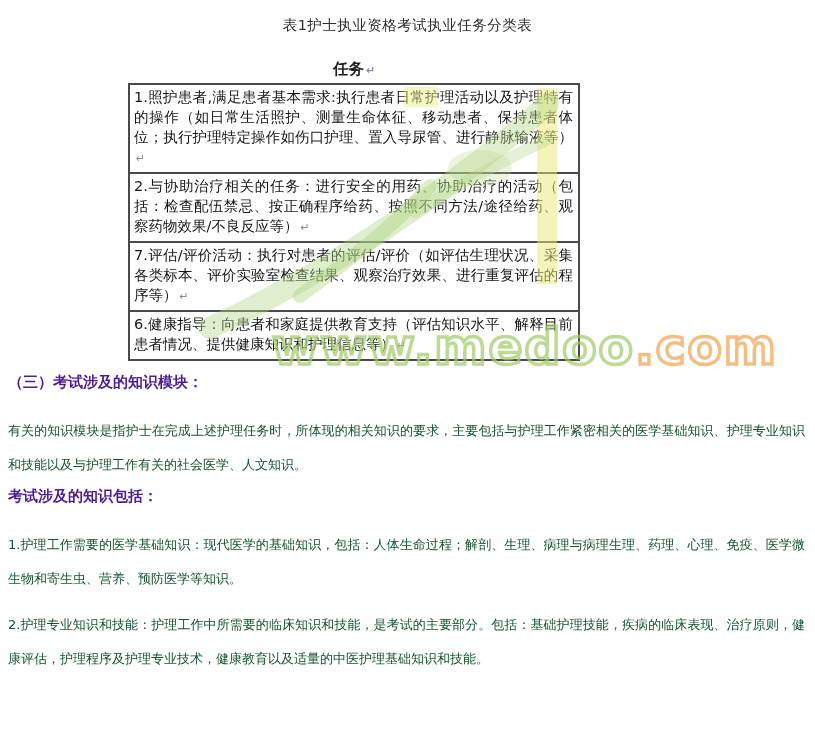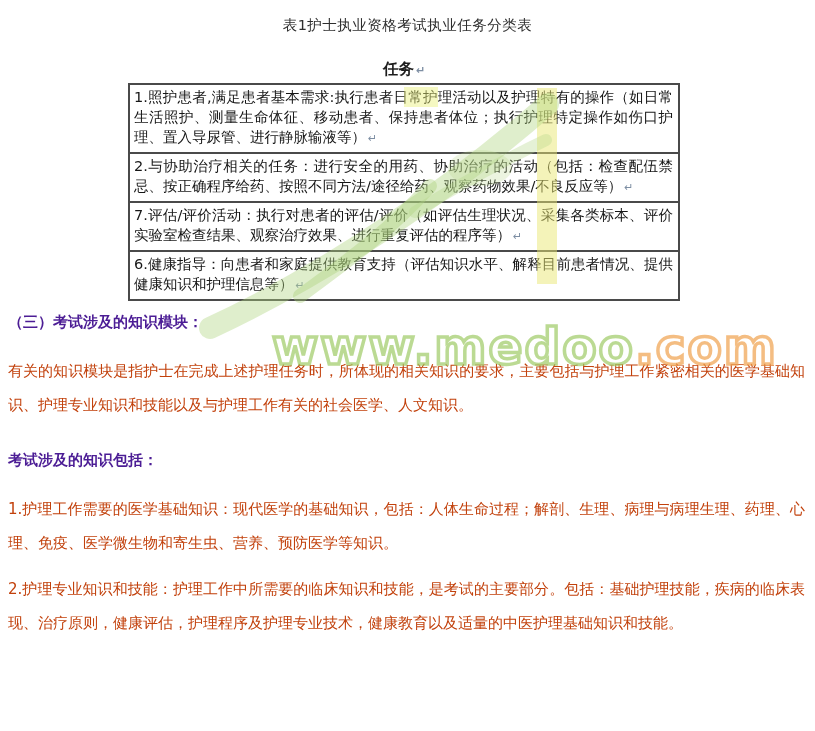--- a/index.html
+++ b/index.html
@@ -11,21 +11,21 @@
     overflow:hidden;
   }
   .doc-title {
     padding-top:16px;
     text-align:center;
     font-size:14.5px;
     color:#2e2e2e;
     letter-spacing:0.5px;
   }
   .table-wrap {
-    width:552px;
+    width:452px;
     margin:24px 0 0 128px;
     position:relative;
   }
   .tbl-header {
     text-align:center;
     font-weight:bold;
     font-size:15.5px;
     color:#1d1d1d;
     margin-bottom:3px;
   }
@@ -46,26 +46,26 @@
     color:#7d8ea3;
     font-size:11px;
     margin-left:2px;
   }
   .sec-heading {
     margin:12px 10px 0 8px;
     font-weight:bold;
     font-size:15px;
     color:#4c1d95;
   }
-  .sec-heading.second { margin-top:29px; }
+  .sec-heading.second { margin-top:5px; }
   p.para {
     margin:22px 10px 0 8px;
-    font-size:15px;
+    font-size:13px;
     line-height:34px;
-    color:#c2410c;
+    color:#14532d;
     text-align:justify;
   }
   p.para.tight { margin-top:12px; }
   .watermark {
     position:absolute;
     left:0; top:0;
     width:815px; height:731px;
     pointer-events:none;
     z-index:6;
   }

